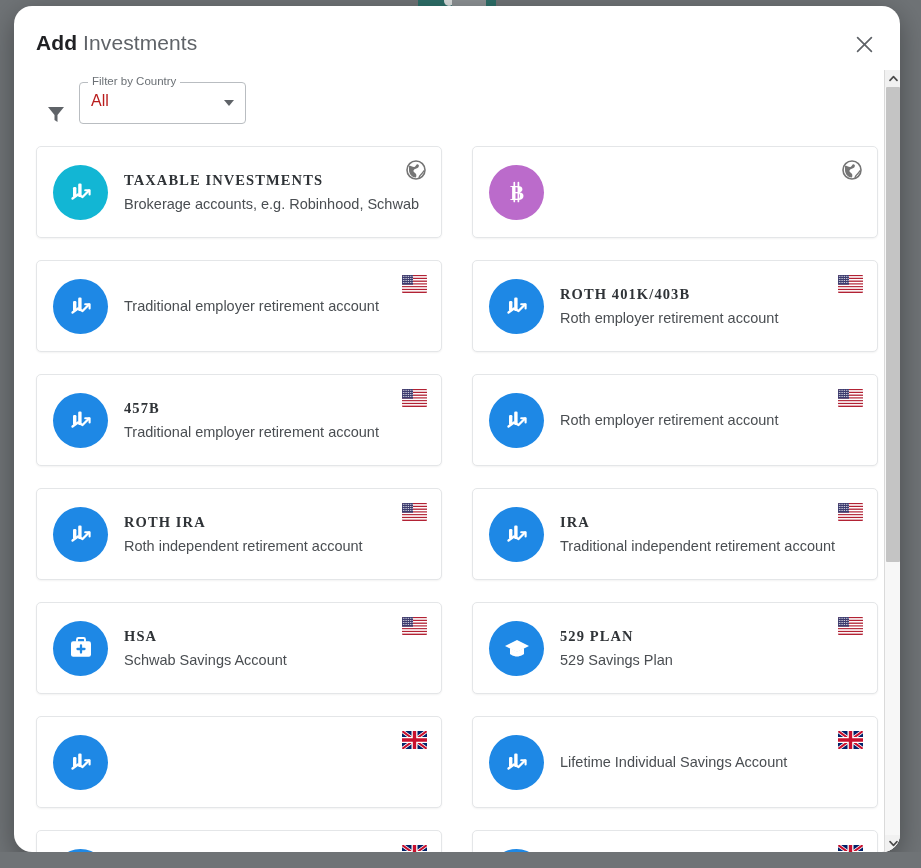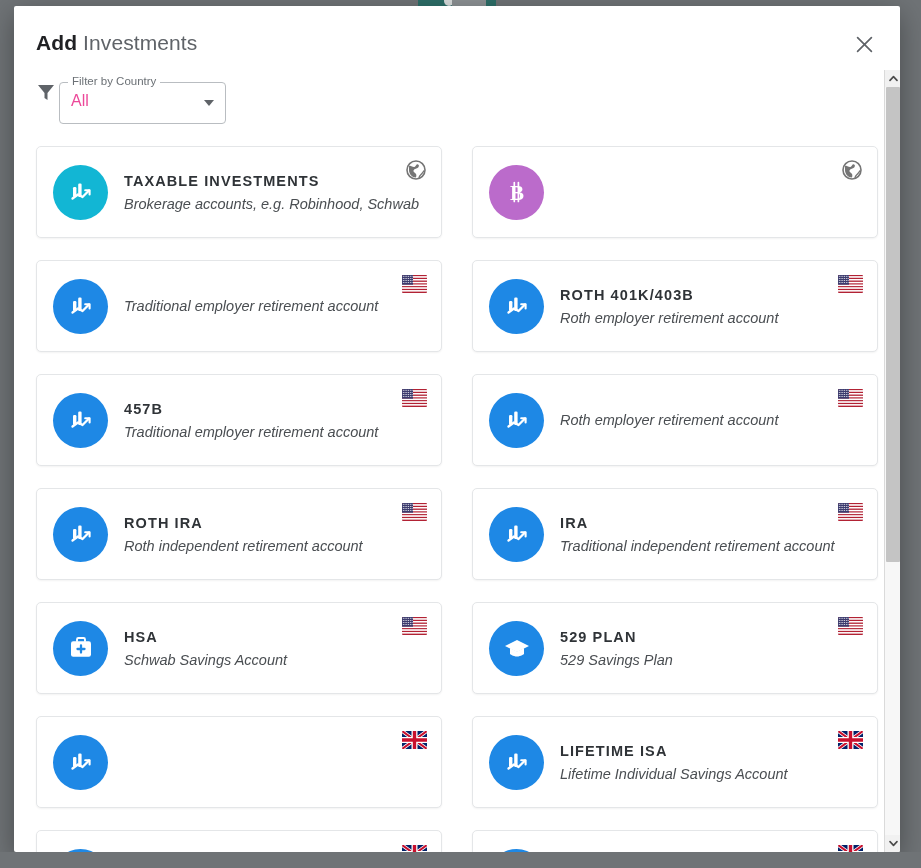--- a/index.html
+++ b/index.html
@@ -39,21 +39,21 @@
     background: #8c9194;
     border-radius: 6px 6px 0 0;
   }
 
   
   .modal {
     position: absolute;
     top: 6px; left: 14px;
     width: 886px; height: 846px;
     background: #ffffff;
-    border-radius: 2px;
+    border-radius: 18px;
     box-shadow: 0 8px 28px rgba(0,0,0,.35);
     overflow: hidden;
   }
 
   .modal-header {
     position: relative;
     height: 70px;
     padding: 0 0 0 22px;
   }
   .modal-title {
@@ -73,24 +73,24 @@
     width: 28px; height: 28px;
     display: flex; align-items: center; justify-content: center;
     cursor: pointer;
     border: none; background: transparent;
     padding: 0;
   }
 
   
   .filter-row {
     position: absolute;
-    top: 76px; left: 22px;
+    top: 76px; left: 32px;
     display: flex;
-    align-items: flex-start;
-    gap: 3px;
+    align-items: flex-end;
+    gap: 13px;
   }
   .funnel-icon { width: 20px; height: 20px; display:block; }
 
   .select-wrap {
     position: relative;
     width: 167px;
     height: 42px;
   }
   .select-field {
     position: absolute; inset: 0;
@@ -106,21 +106,21 @@
     padding: 0 4px;
     font-size: 11.5px;
     color: #6b7075;
     line-height: 13px;
     white-space: nowrap;
   }
   .select-value {
     position: absolute;
     left: 12px; top: 10px;
     font-size: 16px;
-    color: #ec4899;
+    color: #b91c1c;
   }
   .select-arrow {
     position: absolute;
     right: 12px; top: 18px;
     width: 0; height: 0;
     border-left: 5.5px solid transparent;
     border-right: 5.5px solid transparent;
     border-top: 6px solid #5f6368;
   }
 
@@ -160,26 +160,26 @@
   }
   .card-text { min-width: 0; }
   .card-title {
     font-size: 14.5px;
     font-weight: bold;
     letter-spacing: 1.1px;
     color: #2f3337;
     text-transform: uppercase;
     margin-bottom: 7px;
     white-space: nowrap;
+    font-family: Liberation Serif, serif;
   }
   .card-sub {
     font-size: 14.5px;
     color: #4a4e52;
     white-space: nowrap;
-    font-style: italic;
   }
   .card-flag {
     position: absolute;
     right: 14px; top: 14px;
     width: 25px; height: 18px;
     border-radius: 1px;
     overflow: hidden;
   }
   .card-globe {
     position: absolute;
@@ -741,21 +741,20 @@
           <div class="card">
             <div class="card-icon" style="background: rgb(30, 136, 229);">
               <svg width="30" height="30" viewBox="0 0 30 30">
                 <rect x="7" y="10" width="3.4" height="10" rx="1.2" fill="#fff"></rect>
                 <rect x="12.2" y="6.5" width="3.4" height="13.5" rx="1.2" fill="#fff"></rect>
                 <path d="M6.5 21.5 L12 17.5 L16.5 20 L23 13.5" stroke="#fff" stroke-width="2.3" fill="none" stroke-linecap="round" stroke-linejoin="round"></path>
                 <path d="M19.2 13.2 L23.6 13.2 L23.6 17.4" stroke="#fff" stroke-width="2.1" fill="none" stroke-linecap="round" stroke-linejoin="round"></path>
               </svg>
             </div>
             <div class="card-text">
-              <div class="card-title">Lifetime ISA</div>
               <div class="card-sub">Lifetime Individual Savings Account</div>
             </div>
             <div class="card-flag"><svg viewBox="0 0 25 18" width="25" height="18">
                 <rect width="25" height="18" fill="#012169"></rect>
                 <path d="M0 0 L25 18 M25 0 L0 18" stroke="#fff" stroke-width="3.6"></path>
                 <path d="M0 0 L25 18 M25 0 L0 18" stroke="#c8102e" stroke-width="2.1"></path>
                 <path d="M12.5 0 L12.5 18 M0 9 L25 9" stroke="#fff" stroke-width="6"></path>
                 <path d="M12.5 0 L12.5 18 M0 9 L25 9" stroke="#c8102e" stroke-width="3.4"></path>
               </svg></div>
           </div>

